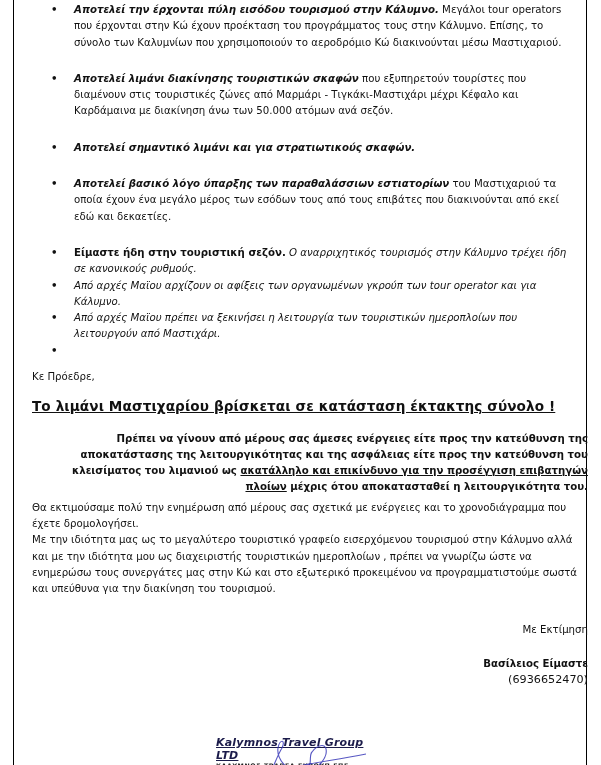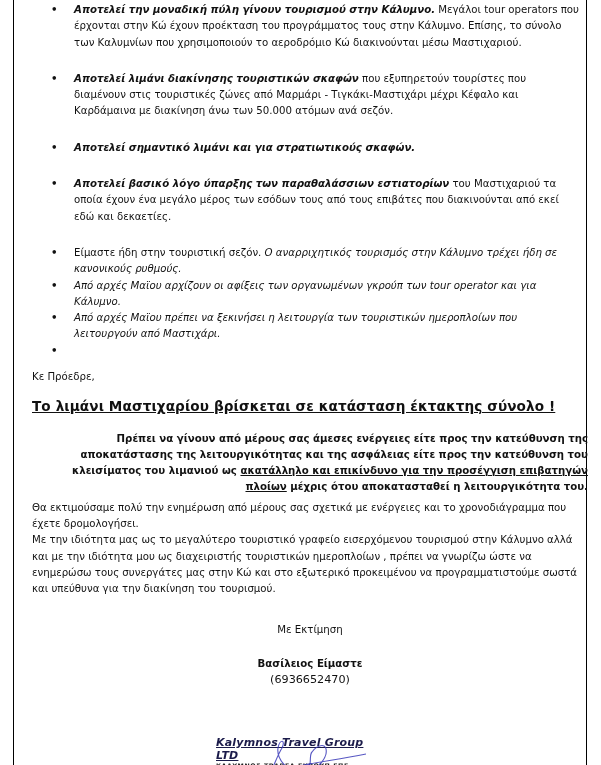--- a/index.html
+++ b/index.html
@@ -5,49 +5,49 @@
   html, body { margin: 0; padding: 0; background: #ffffff; }
   body { width: 601px; height: 765px; overflow: hidden; position: relative;
          font-family: "DejaVu Sans", sans-serif; color: #111; font-size: 10.2px; }
   .page { position: absolute; left: 13px; top: -2px; width: 574px; height: 770px;
           border-left: 1.5px solid #000; border-right: 1.5px solid #000; box-sizing: border-box; }
   .content { position: absolute; left: 26px; top: 0; width: 540px; line-height: 16.3px; }
   ul.bullets { list-style: none; margin: 0; padding: 0; }
   ul.bullets li { position: relative; padding-left: 34px; }
   ul.bullets li .dot { position: absolute; left: 11px; top: 0; font-weight: bold; }
   .b { font-weight: bold; font-style: italic; }
-  .bn { font-weight: normal; }
+  .bn { font-weight: bold; }
   .it { font-style: italic; }
   .gap-lg { height: 20px; }
   .salutation { margin-top: 0; }
   .headline { font-size: 13.6px; font-weight: bold; text-decoration: underline; margin-top: 13px; letter-spacing: 0.1px; }
   .demand { font-weight: bold; margin-top: 16px; text-align: right; }
   .demand .u { text-decoration: underline; }
   .para { margin-top: 4px; }
-  .sign { text-align: center; width: 100%; }
+  .sign { text-align: right; width: 100%; }
   .closing { margin-top: 24px; }
   .name { font-weight: bold; margin-top: 18px; }
   .phone { font-size: 11.2px; line-height: 15px; }
   .stamp { position: absolute; left: 216px; top: 736px; width: 170px; height: 50px; }
   .stamp .company { font-family: "DejaVu Sans", sans-serif; font-style: italic; font-weight: bold;
                     font-size: 11px; color: #1b1b4a; text-decoration: underline; letter-spacing: 0.2px; }
   .stamp .line { font-family: "DejaVu Sans", sans-serif; font-weight: bold; font-size: 6.3px;
                  color: #1b1b1b; letter-spacing: 0.6px; line-height: 8px; }
   .stamp svg { position: absolute; left: 0; top: -10px; }
 </style>
 </head>
 <body>
 
 <div class="page">
   <div class="content" style="top: 4px;">
 
     <ul class="bullets">
       <li>
         <span class="dot">•</span>
-        <span class="b">Αποτελεί την μοναδική πύλη γίνουν τουρισμού στην Κάλυμνο.</span><span> Μεγάλοι tour operators που έρχονται στην Κώ έχουν προέκταση του προγράμματος τους στην Κάλυμνο. Επίσης, το σύνολο των Καλυμνίων που χρησιμοποιούν το αεροδρόμιο Κώ διακινούνται μέσω Μαστιχαριού.</span>
+        <span class="b">Αποτελεί την έρχονται πύλη εισόδου τουρισμού στην Κάλυμνο.</span><span> Μεγάλοι tour operators που έρχονται στην Κώ έχουν προέκταση του προγράμματος τους στην Κάλυμνο. Επίσης, το σύνολο των Καλυμνίων που χρησιμοποιούν το αεροδρόμιο Κώ διακινούνται μέσω Μαστιχαριού.</span>
       </li>
       <li class="gap-lg"></li>
       <li>
         <span class="dot">•</span>
         <span class="b">Αποτελεί λιμάνι διακίνησης τουριστικών σκαφών</span><span> που εξυπηρετούν τουρίστες που διαμένουν στις τουριστικές ζώνες από Μαρμάρι - Τιγκάκι-Μαστιχάρι μέχρι Κέφαλο και Καρδάμαινα με διακίνηση άνω των 50.000 ατόμων ανά σεζόν.</span>
       </li>
       <li class="gap-lg"></li>
       <li>
         <span class="dot">•</span>
         <span class="b">Αποτελεί σημαντικό λιμάνι και για στρατιωτικούς σκαφών.</span><span></span>

